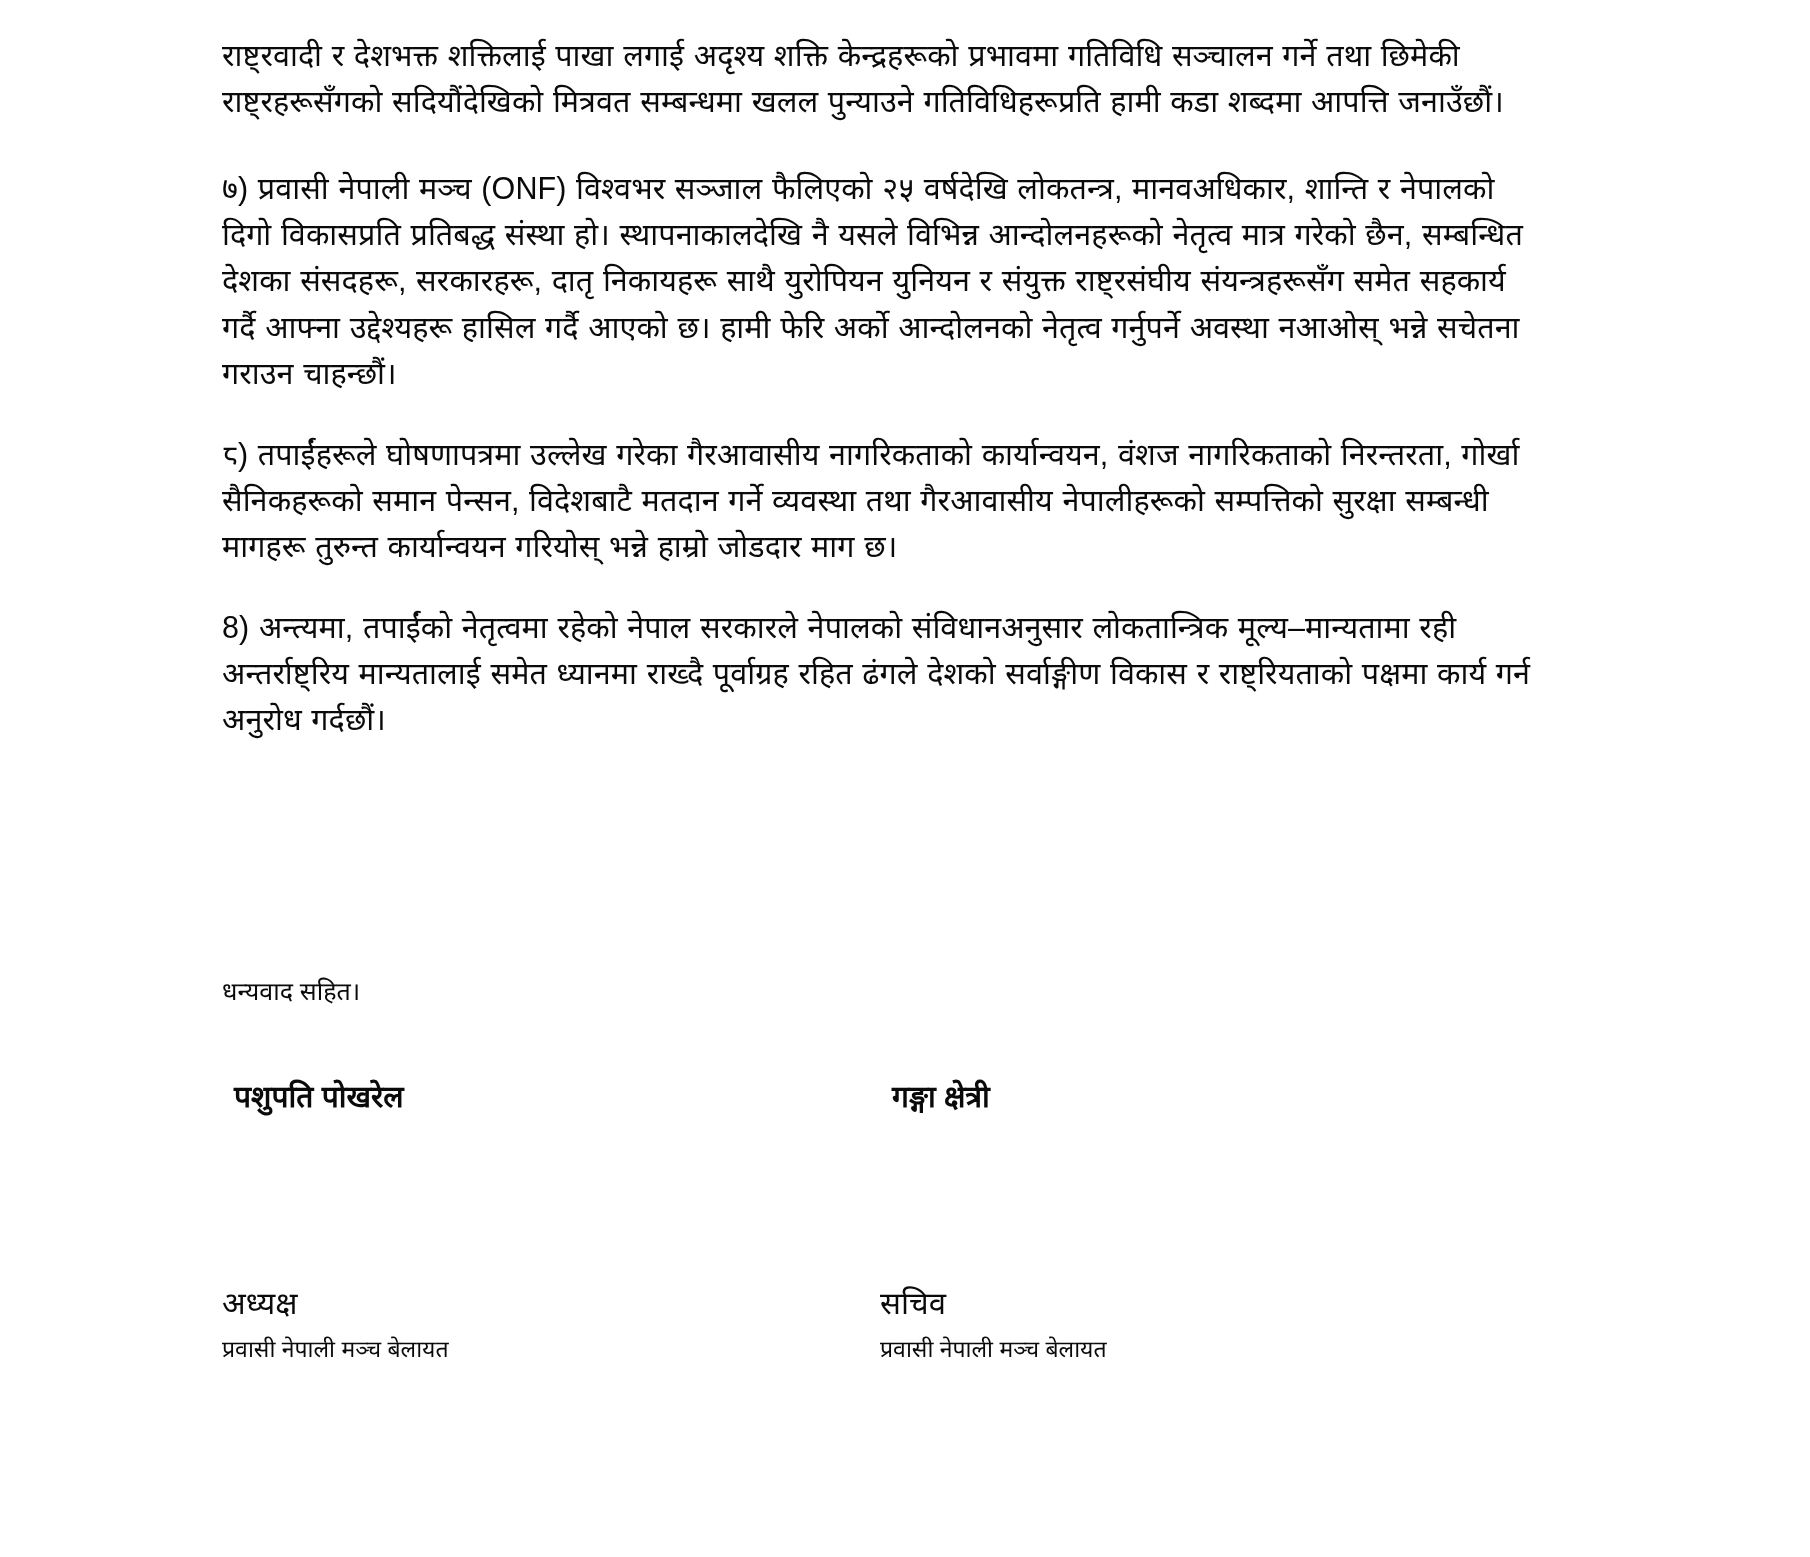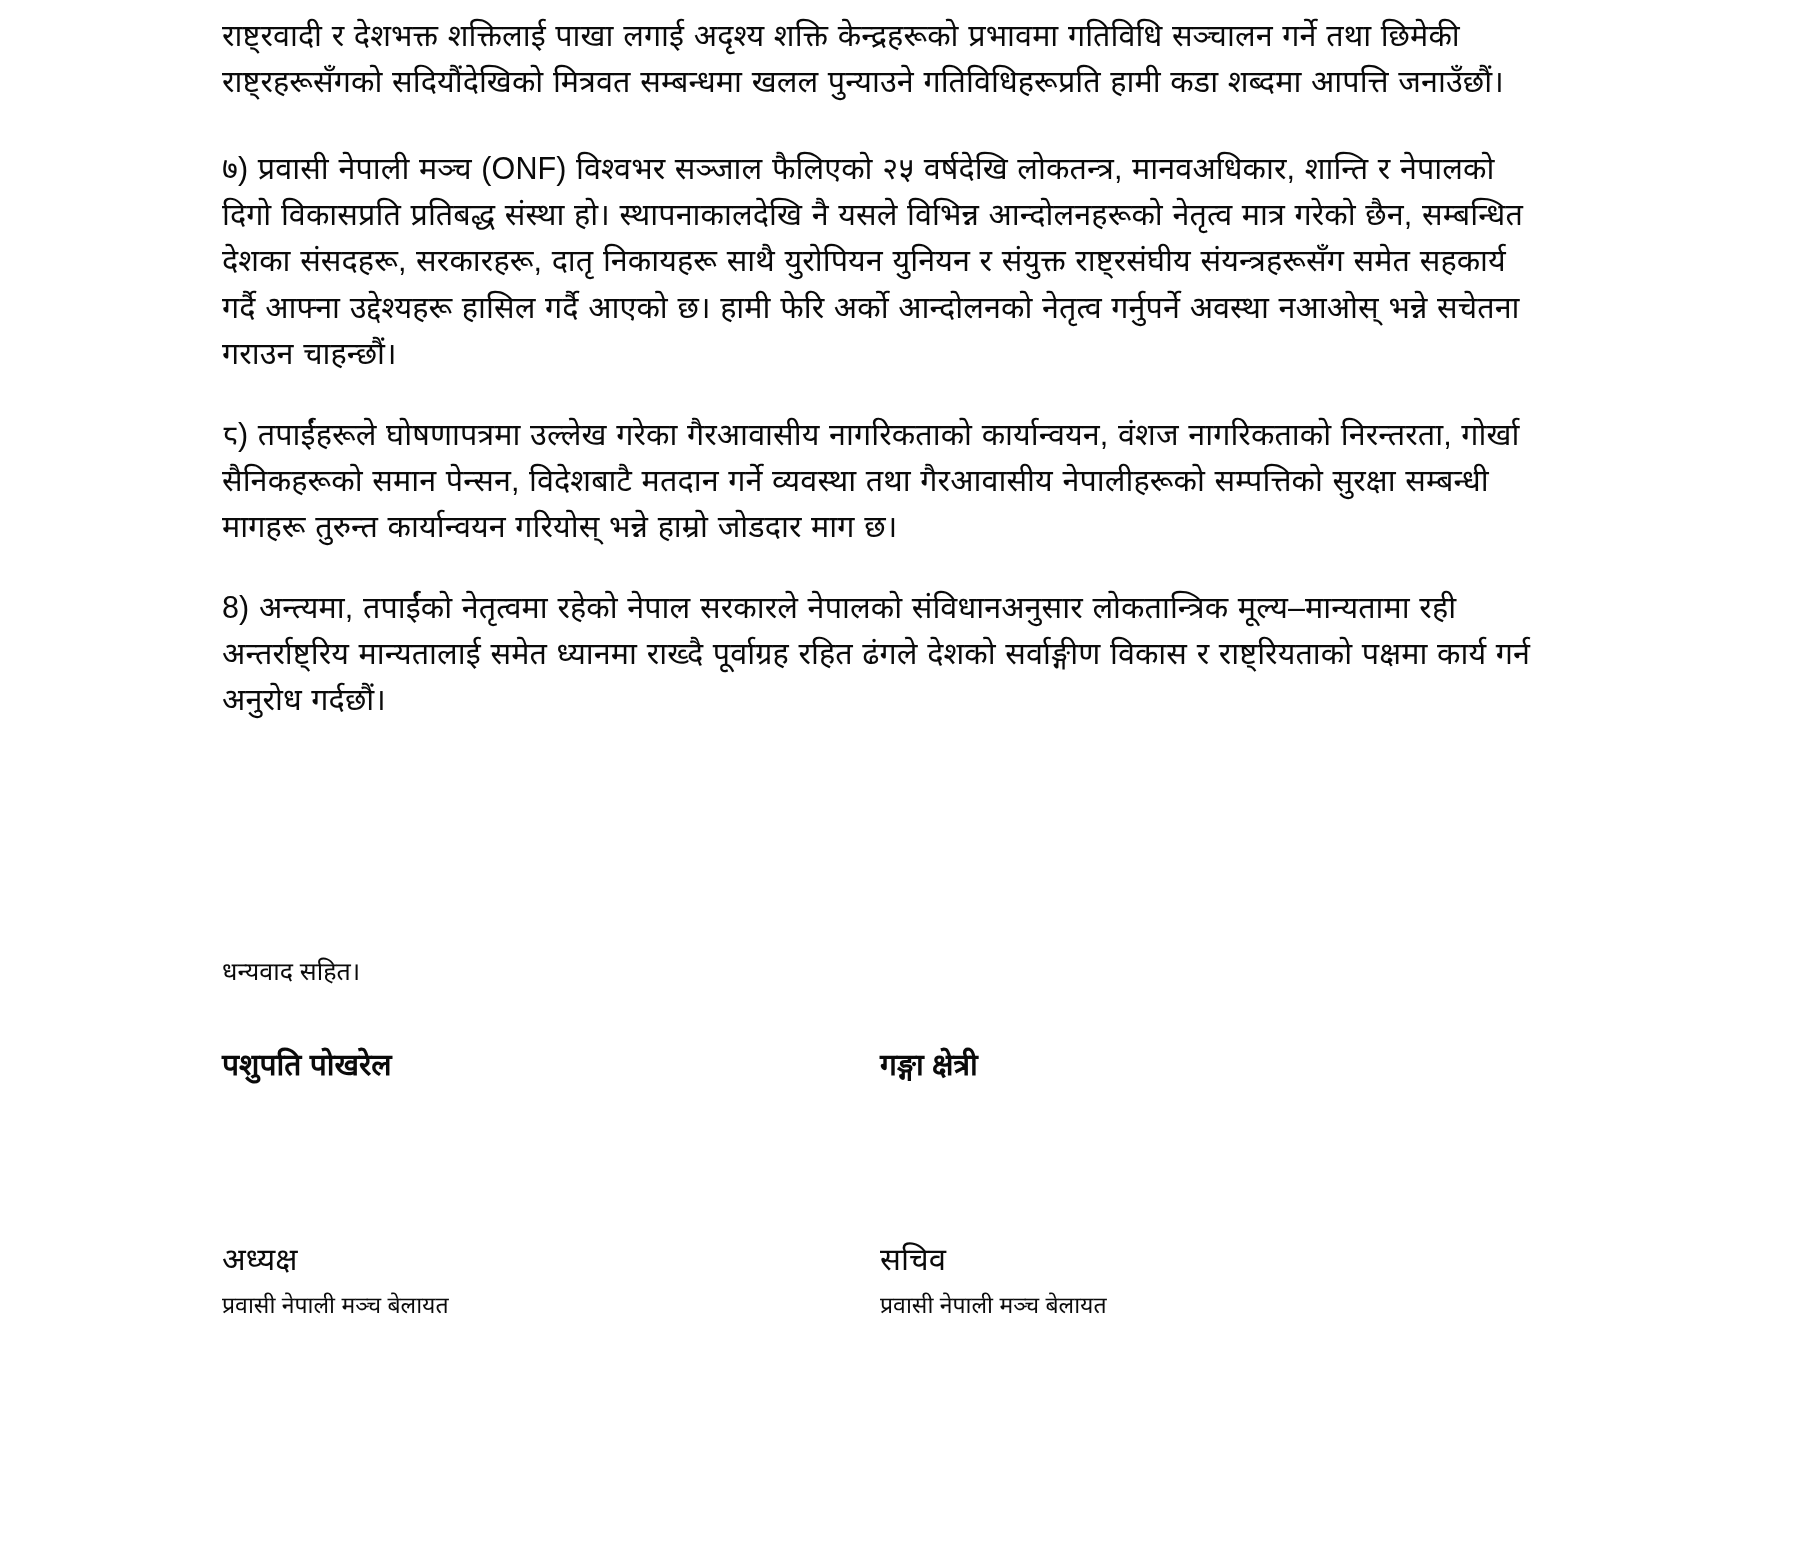--- a/index.html
+++ b/index.html
@@ -13,21 +13,21 @@
     min-height: 1557px;
     font-family: "Liberation Sans", "DejaVu Sans", sans-serif;
     color: #0a0a0a;
     -webkit-font-smoothing: antialiased;
   }
   .page {
     position: relative;
     width: 1738px;
     min-height: 1557px;
     box-sizing: border-box;
-    padding: 12px 200px 40px 222px;
+    padding: 32px 200px 40px 222px;
   }
   .para {
     font-size: 30.5px;
     line-height: 1.52;
     letter-spacing: 0.1px;
     margin: 0 0 34px 0;
     text-align: left;
     word-spacing: 1px;
   }
   .para.first {
@@ -51,21 +51,21 @@
   .sign-col.left {
     width: 660px;
   }
   .sign-col.right {
     width: 660px;
   }
   .sign-name {
     font-size: 30px;
     font-weight: bold;
     line-height: 1.4;
-    margin: 0;
+    margin: 12px;
   }
   .gap-block {
     height: 152px;
   }
   .role {
     font-size: 31px;
     line-height: 1.45;
     margin: 0 0 6px 0;
   }
   .org {

